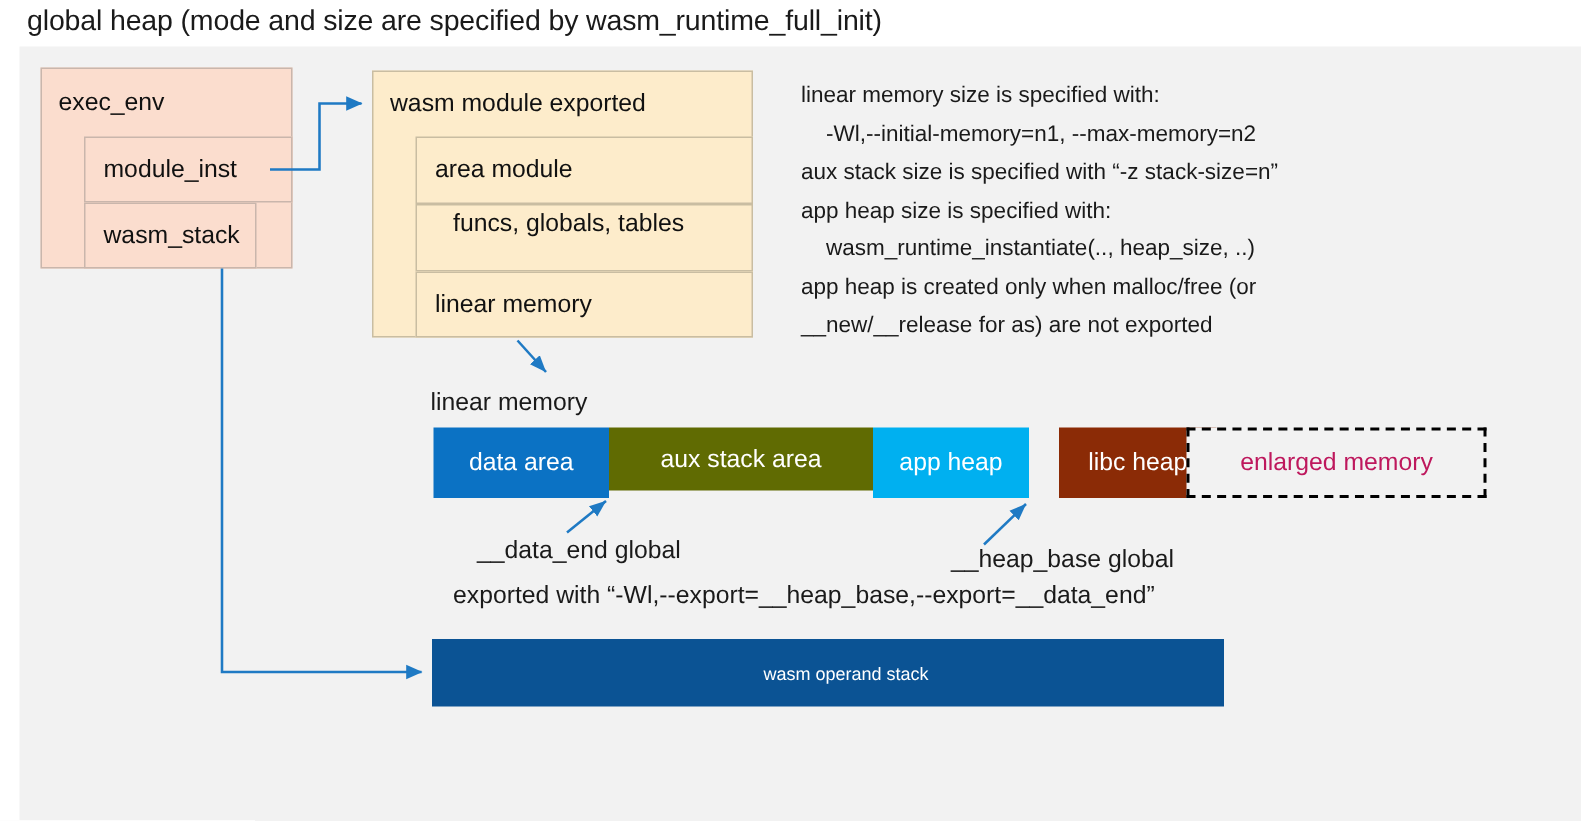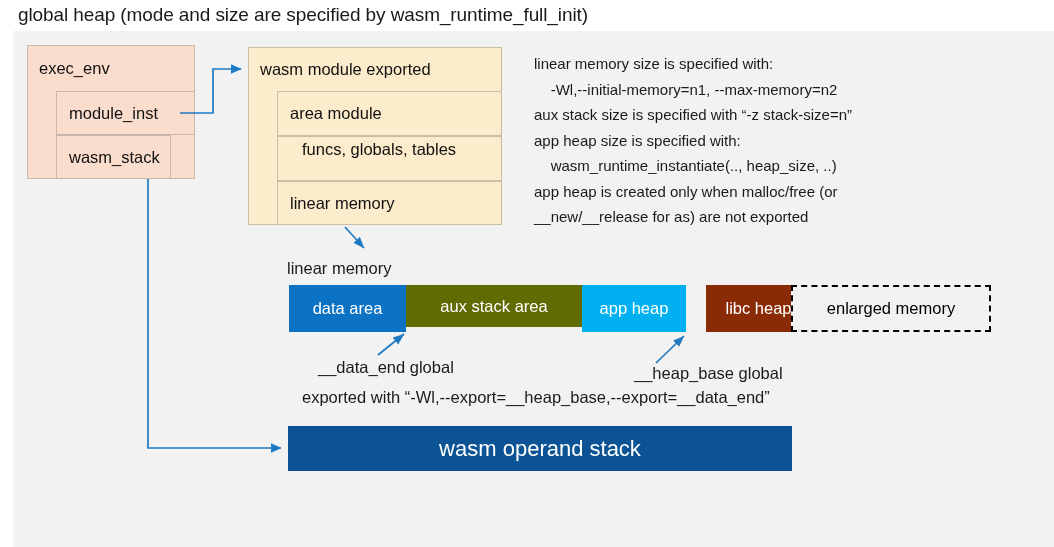--- a/index.html
+++ b/index.html
@@ -64,30 +64,31 @@
     display: flex;
     align-items: center;
     justify-content: center;
     color: #ffffff;
     font-size: 16.5px;
     white-space: nowrap;
   }
   .seg-dashed {
     background: #f2f2f2;
     border: 2.5px dashed #000000;
-    color: #000000;
+    color: #be185d;
   }
   
   .opstack {
     position: absolute;
     display: flex;
     align-items: center;
     justify-content: center;
     color: #ffffff;
-    font-size: 22px;
+    font-size: 12px;
+    padding-left: 24px;
   }
   
   .text-block {
     position: absolute;
     font-size: 15px;
     color: #1a1a1a;
     line-height: 25.5px;
     white-space: pre;
   }
   .label {

